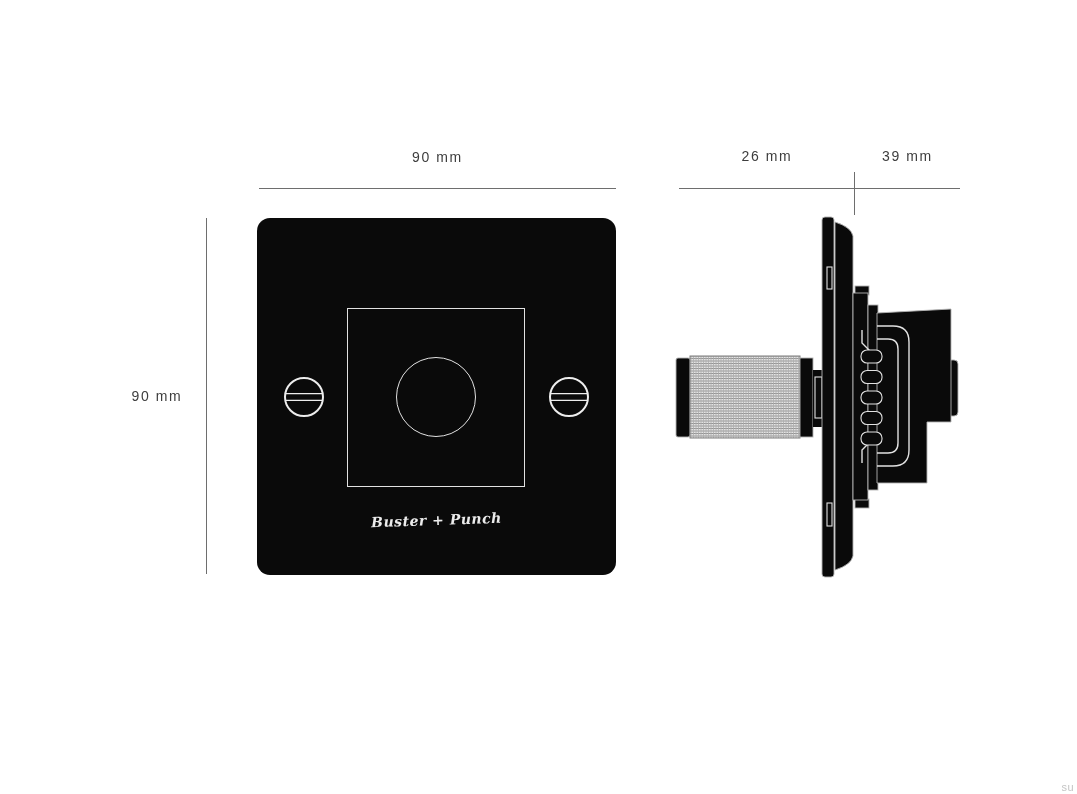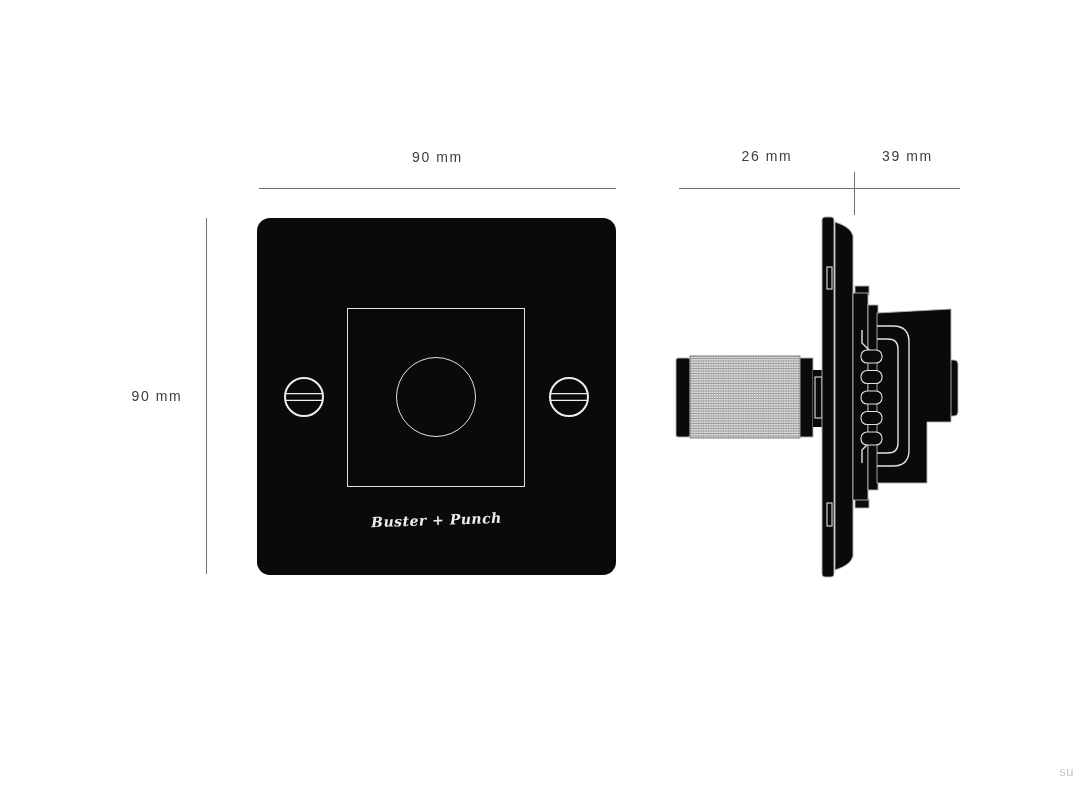--- a/index.html
+++ b/index.html
@@ -36,22 +36,22 @@
     color:#ececec;font:italic 600 14px "DejaVu Serif",serif;
     letter-spacing:.5px;transform:rotate(-2deg);
   }
   
   .side-view{position:absolute;left:660px;top:200px;}
   .blk{fill:var(--plate,#0a0a0a);}
   .lt{stroke:#b3b3b3;stroke-width:.9px;}
   .wt{stroke:var(--outline-light,#e6e6e6);stroke-width:1.1px;}
   .wline{fill:none;stroke:var(--outline-light,#e6e6e6);stroke-width:1.4px;}
   .watermark{
-    position:absolute;right:3px;bottom:15px;
-    color:var(--watermark-text,#c4c4c4);font-size:13px;letter-spacing:.5px;
+    position:absolute;right:3px;bottom:1px;
+    color:var(--watermark-text,#c4c4c4);font-size:11px;letter-spacing:.5px;
   }
 </style>
 </head>
 <body>
 
 <div class="canvas">
 
   <div class="hline" style="left:259px;top:188px;width:357px"></div>
   <div class="dim-label" style="left:259px;top:149px;width:357px">90 mm</div>
 

